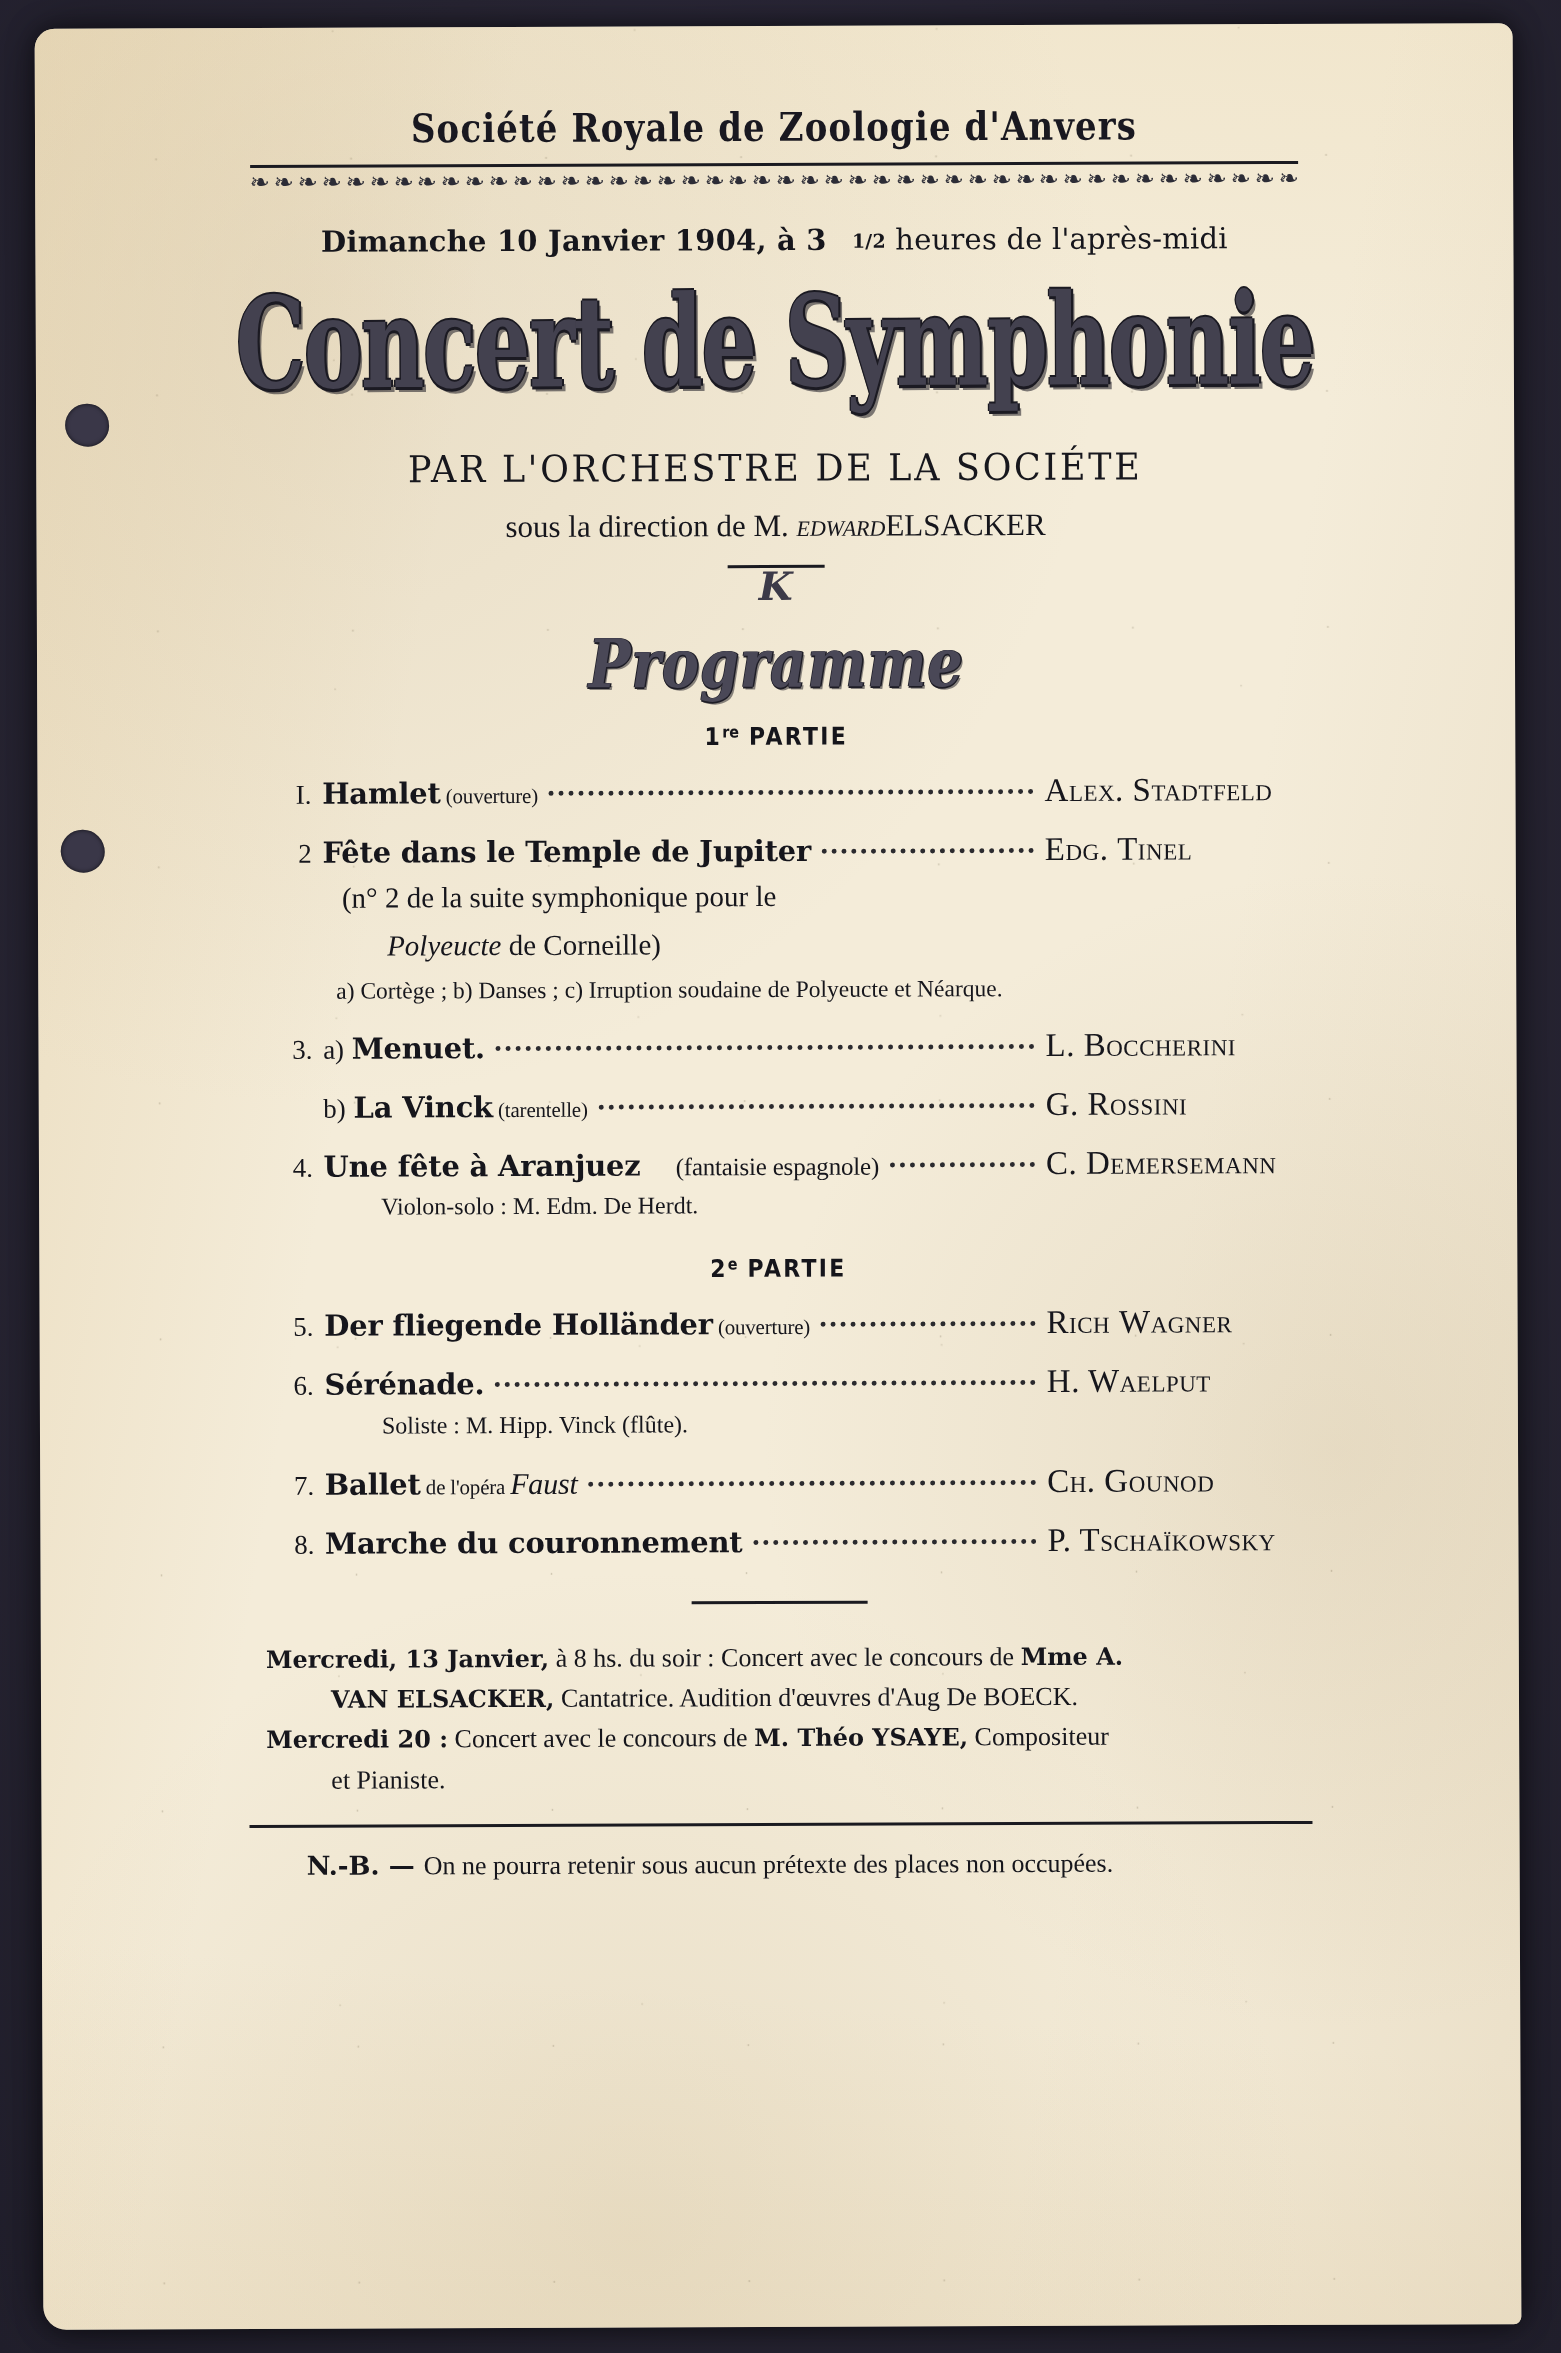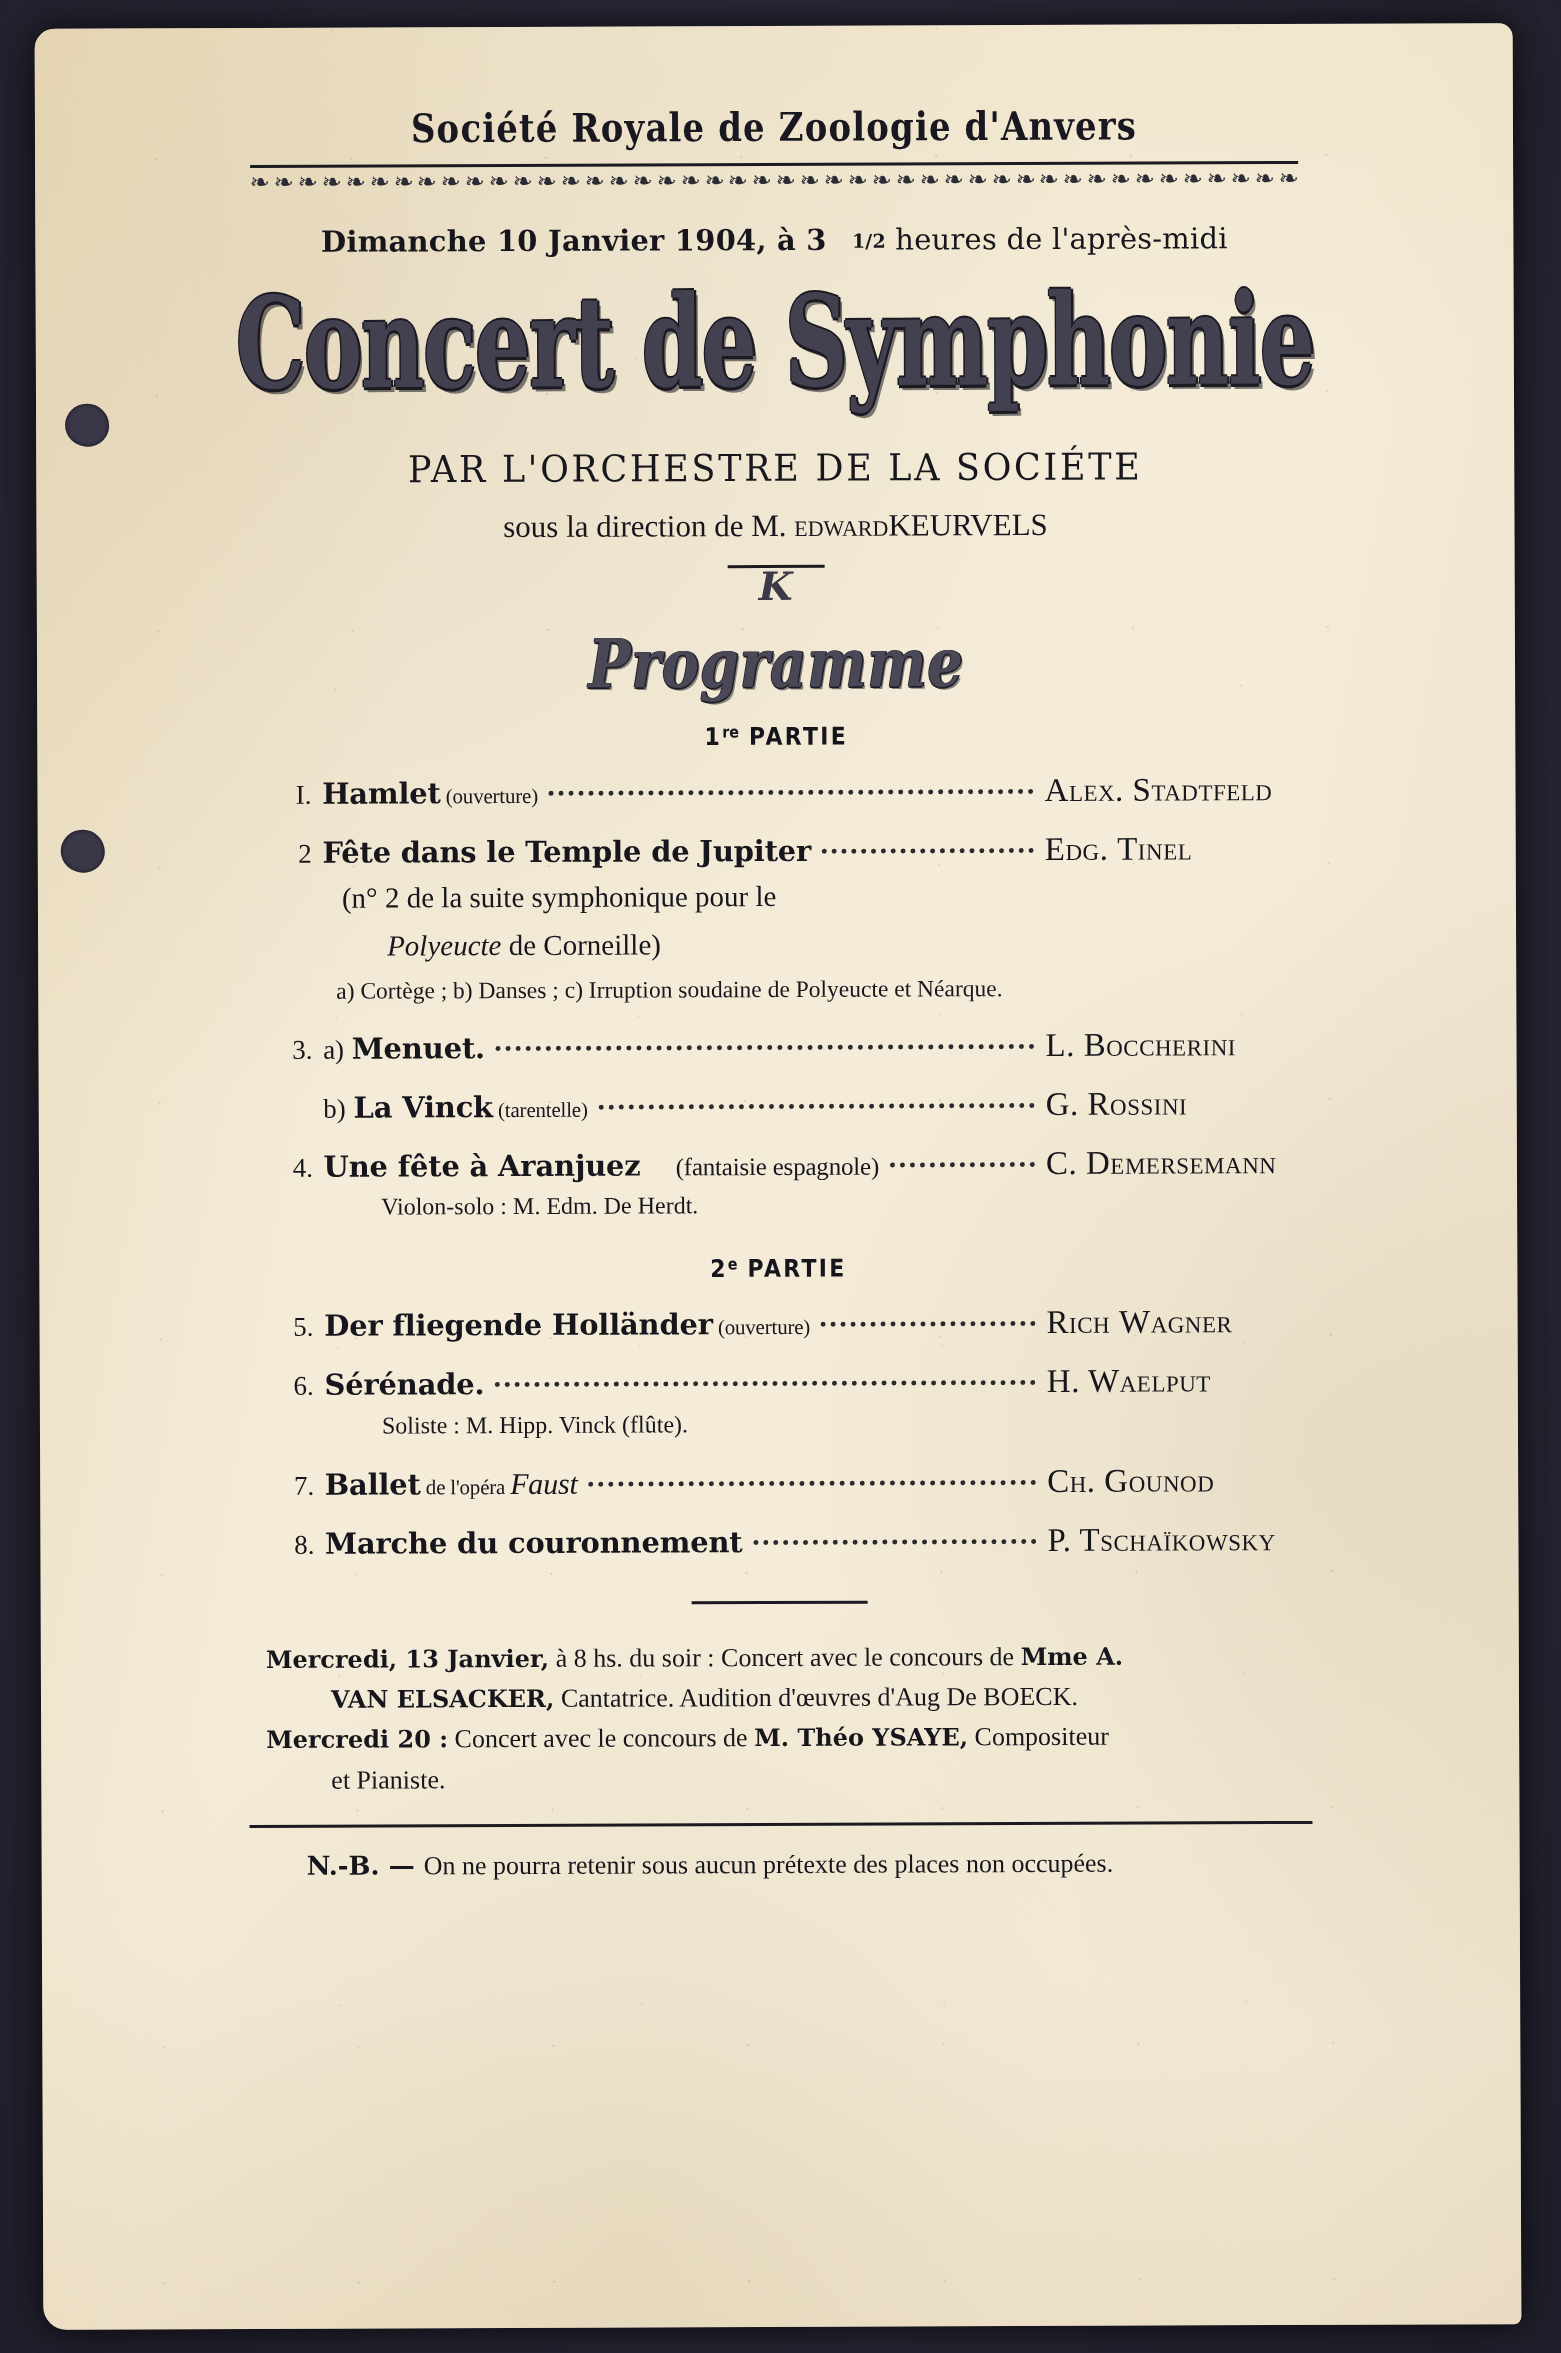--- a/index.html
+++ b/index.html
@@ -169,20 +169,21 @@
   .conductor {
     text-align: center;
     margin-top: 20px;
     font-family: "Liberation Serif", serif;
     font-size: 31px;
     color: #16161c;
   }
   .sc {
     font-variant: small-caps;
     text-transform: lowercase;
+    font-style: italic;
   }
 
   
   .flourish {
     margin: 21px auto 0;
     width: 175px;
     text-align: center;
   }
   .flourish .fl-rule {
     height: 3.8px;
@@ -467,21 +468,21 @@
 
     <div class="dateline">
       <span>Dimanche 10  Janvier 1904,  à 3 </span><span class="frac">1/2</span><span class="light"> heures de l'après-midi</span>
     </div>
 
     <div class="display-title">Concert de Symphonie</div>
 
     <div class="byline">PAR L'ORCHESTRE DE LA SOCIÉTE</div>
 
     <div class="conductor">
-      <span>sous la direction de M. </span><span class="sc">Edward</span><span>KEURVELS</span>
+      <span>sous la direction de M. </span><span class="sc">Edward</span><span>ELSACKER</span>
     </div>
 
     <div class="flourish">
       <div class="fl-rule"></div>
       <div class="fl-mark">K</div>
     </div>
 
     <div class="programme-head">Programme</div>
 
     <div class="part-head">

